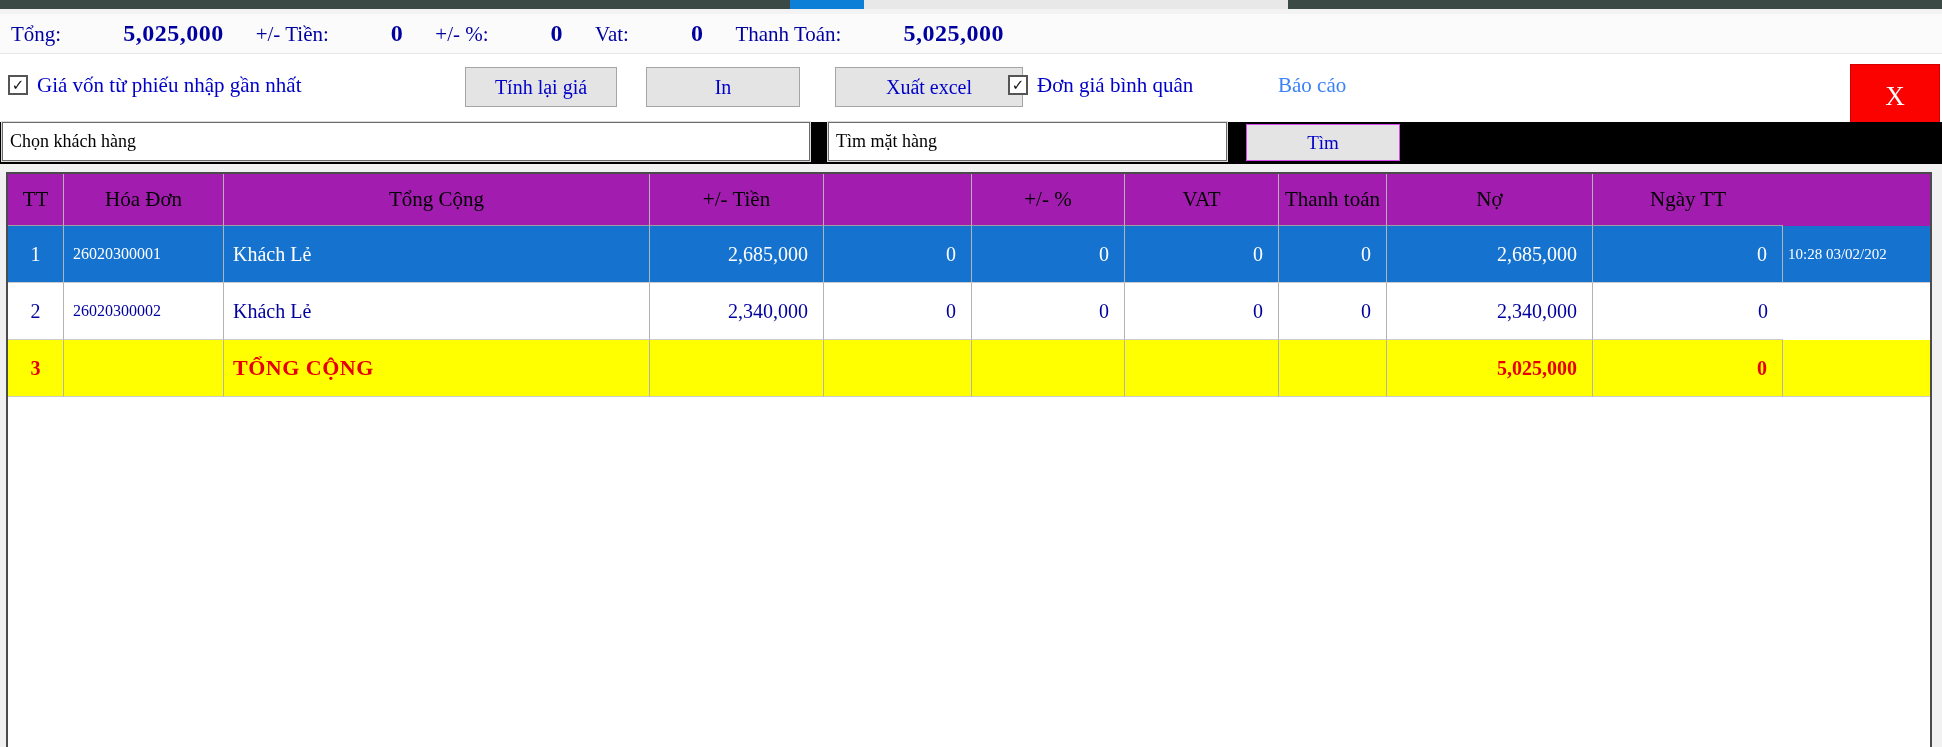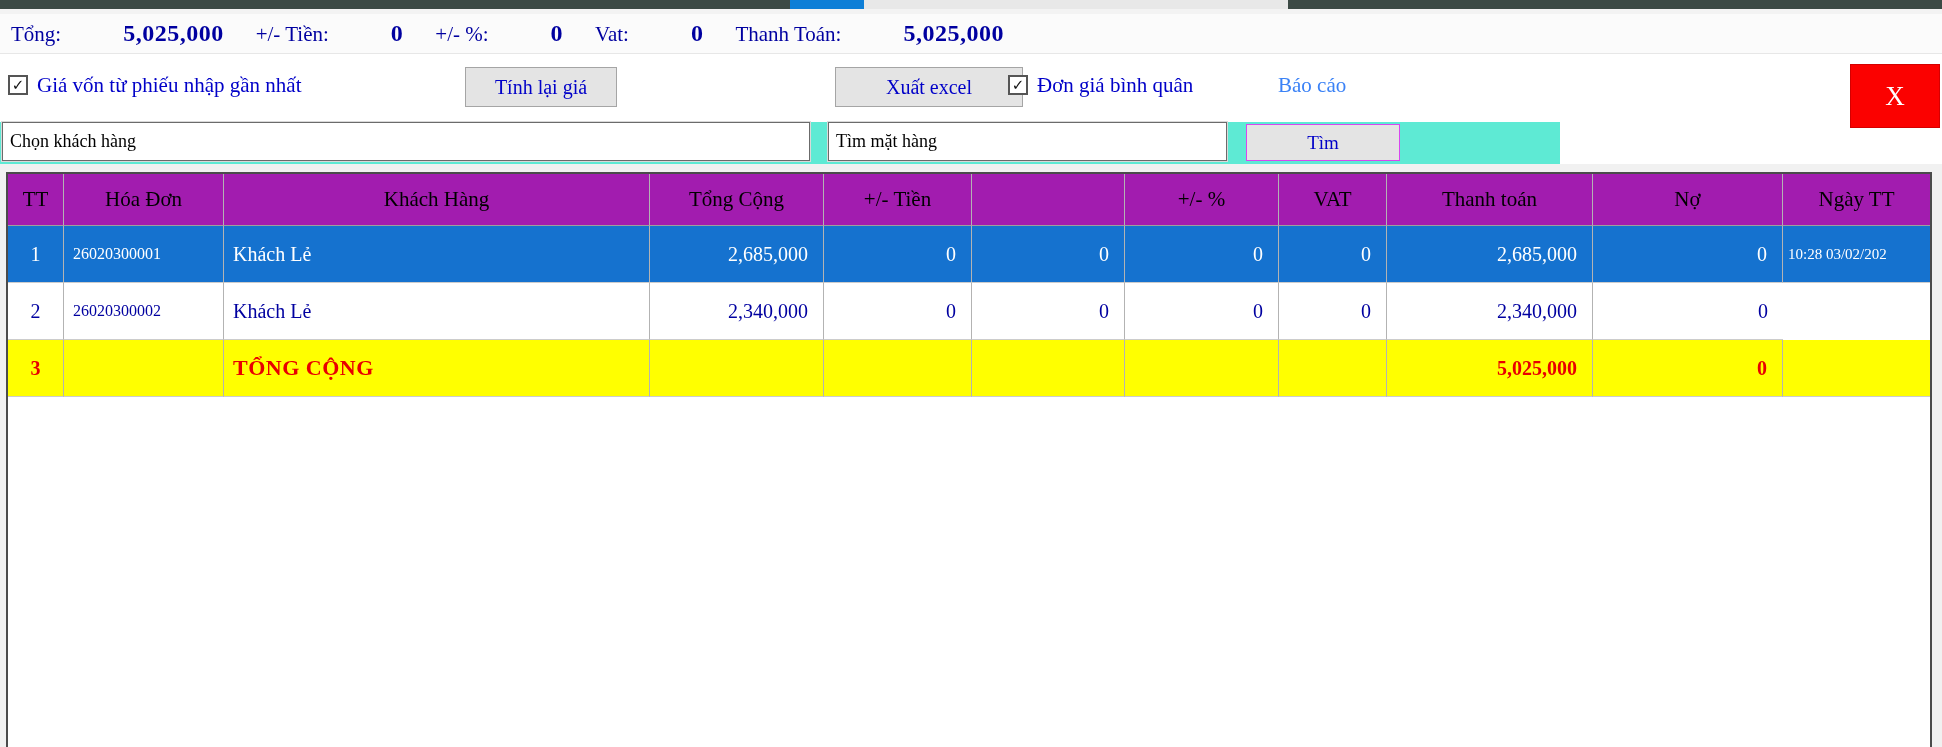--- a/index.html
+++ b/index.html
@@ -30,21 +30,21 @@
           border:1px solid #a5a5a5; color:#0000c8; font-size:20px;
           font-family:"Liberation Serif", serif; text-align:center; cursor:pointer; }
   .report-link { position:absolute; top:0; height:60px; display:flex; align-items:center;
                  font-size:21px; color:#3b82f6; cursor:pointer; }
   .close-btn { position:absolute; left:1850px; top:9px; width:90px; height:64px;
                background:#fb0100; color:#ffffff; font-size:27px;
                font-family:"Liberation Serif", serif; border:1px solid #d40000;
                display:flex; align-items:center; justify-content:center; cursor:pointer; }
 
   
-  .search-row { position:absolute; top:122px; left:0; width:1560px; height:42px; background:#5eead4; }
+  .search-row { position:absolute; top:122px; left:0; width:1942px; height:42px; background:#000000; }
   .txtinput { position:absolute; top:0; height:39px; background:#ffffff;
               border:1px solid #6b6b6b; outline:1px solid #d9d9d9;
               font-family:"Liberation Serif", serif; font-size:18px; color:#000000;
               padding:0 7px; }
   .find-btn { position:absolute; top:2px; left:1246px; width:154px; height:37px;
               background:#e4e4e4; border:1px solid #d946ef; color:#0000c8;
               font-size:19px; font-family:"Liberation Serif", serif; cursor:pointer; }
   .preband { position:absolute; top:164px; left:0; width:1942px; height:9px; background:#f1f1f1; }
   .side-strip { position:absolute; top:172px; height:575px; background:#f1f1f1; }
 
@@ -102,20 +102,21 @@
 </div>
 
 <div class="toolbar">
   <div class="chkwrap" style="left:8px;">
     <span class="chkbox">
         <span>✓</span>
       </span>
     <span class="chklabel">Giá vốn từ phiếu nhập gần nhất</span>
   </div>
   <button class="tbtn" style="left:465px; width:152px;">Tính lại giá</button>
+  <button class="tbtn" style="left:646px; width:154px;">In</button>
   <button class="tbtn" style="left:835px; width:188px;text-align:center;">Xuất excel</button>
   <div class="chkwrap" style="left:1008px;">
     <span class="chkbox">
         <span>✓</span>
       </span>
     <span class="chklabel">Đơn giá bình quân</span>
   </div>
   <div class="report-link" style="left:1278px;">Báo cáo</div>
   <div class="close-btn">X</div>
 </div>
@@ -127,21 +128,20 @@
 </div>
 <div class="preband"></div>
 <div class="side-strip" style="left:0; width:6px;"></div>
 <div class="side-strip" style="left:1932px; width:10px;"></div>
 
 <div class="grid-frame">
 
   <div class="grid-row hdr">
     <div>TT</div>
     <div>Hóa Đơn</div>
-    <div>Khách Hàng</div>
     <div>Tổng Cộng</div>
     <div>+/- Tiền</div>
     <div></div>
     <div>+/- %</div>
     <div>VAT</div>
     <div>Thanh toán</div>
     <div>Nợ</div>
     <div>Ngày TT</div>
   </div>
 

